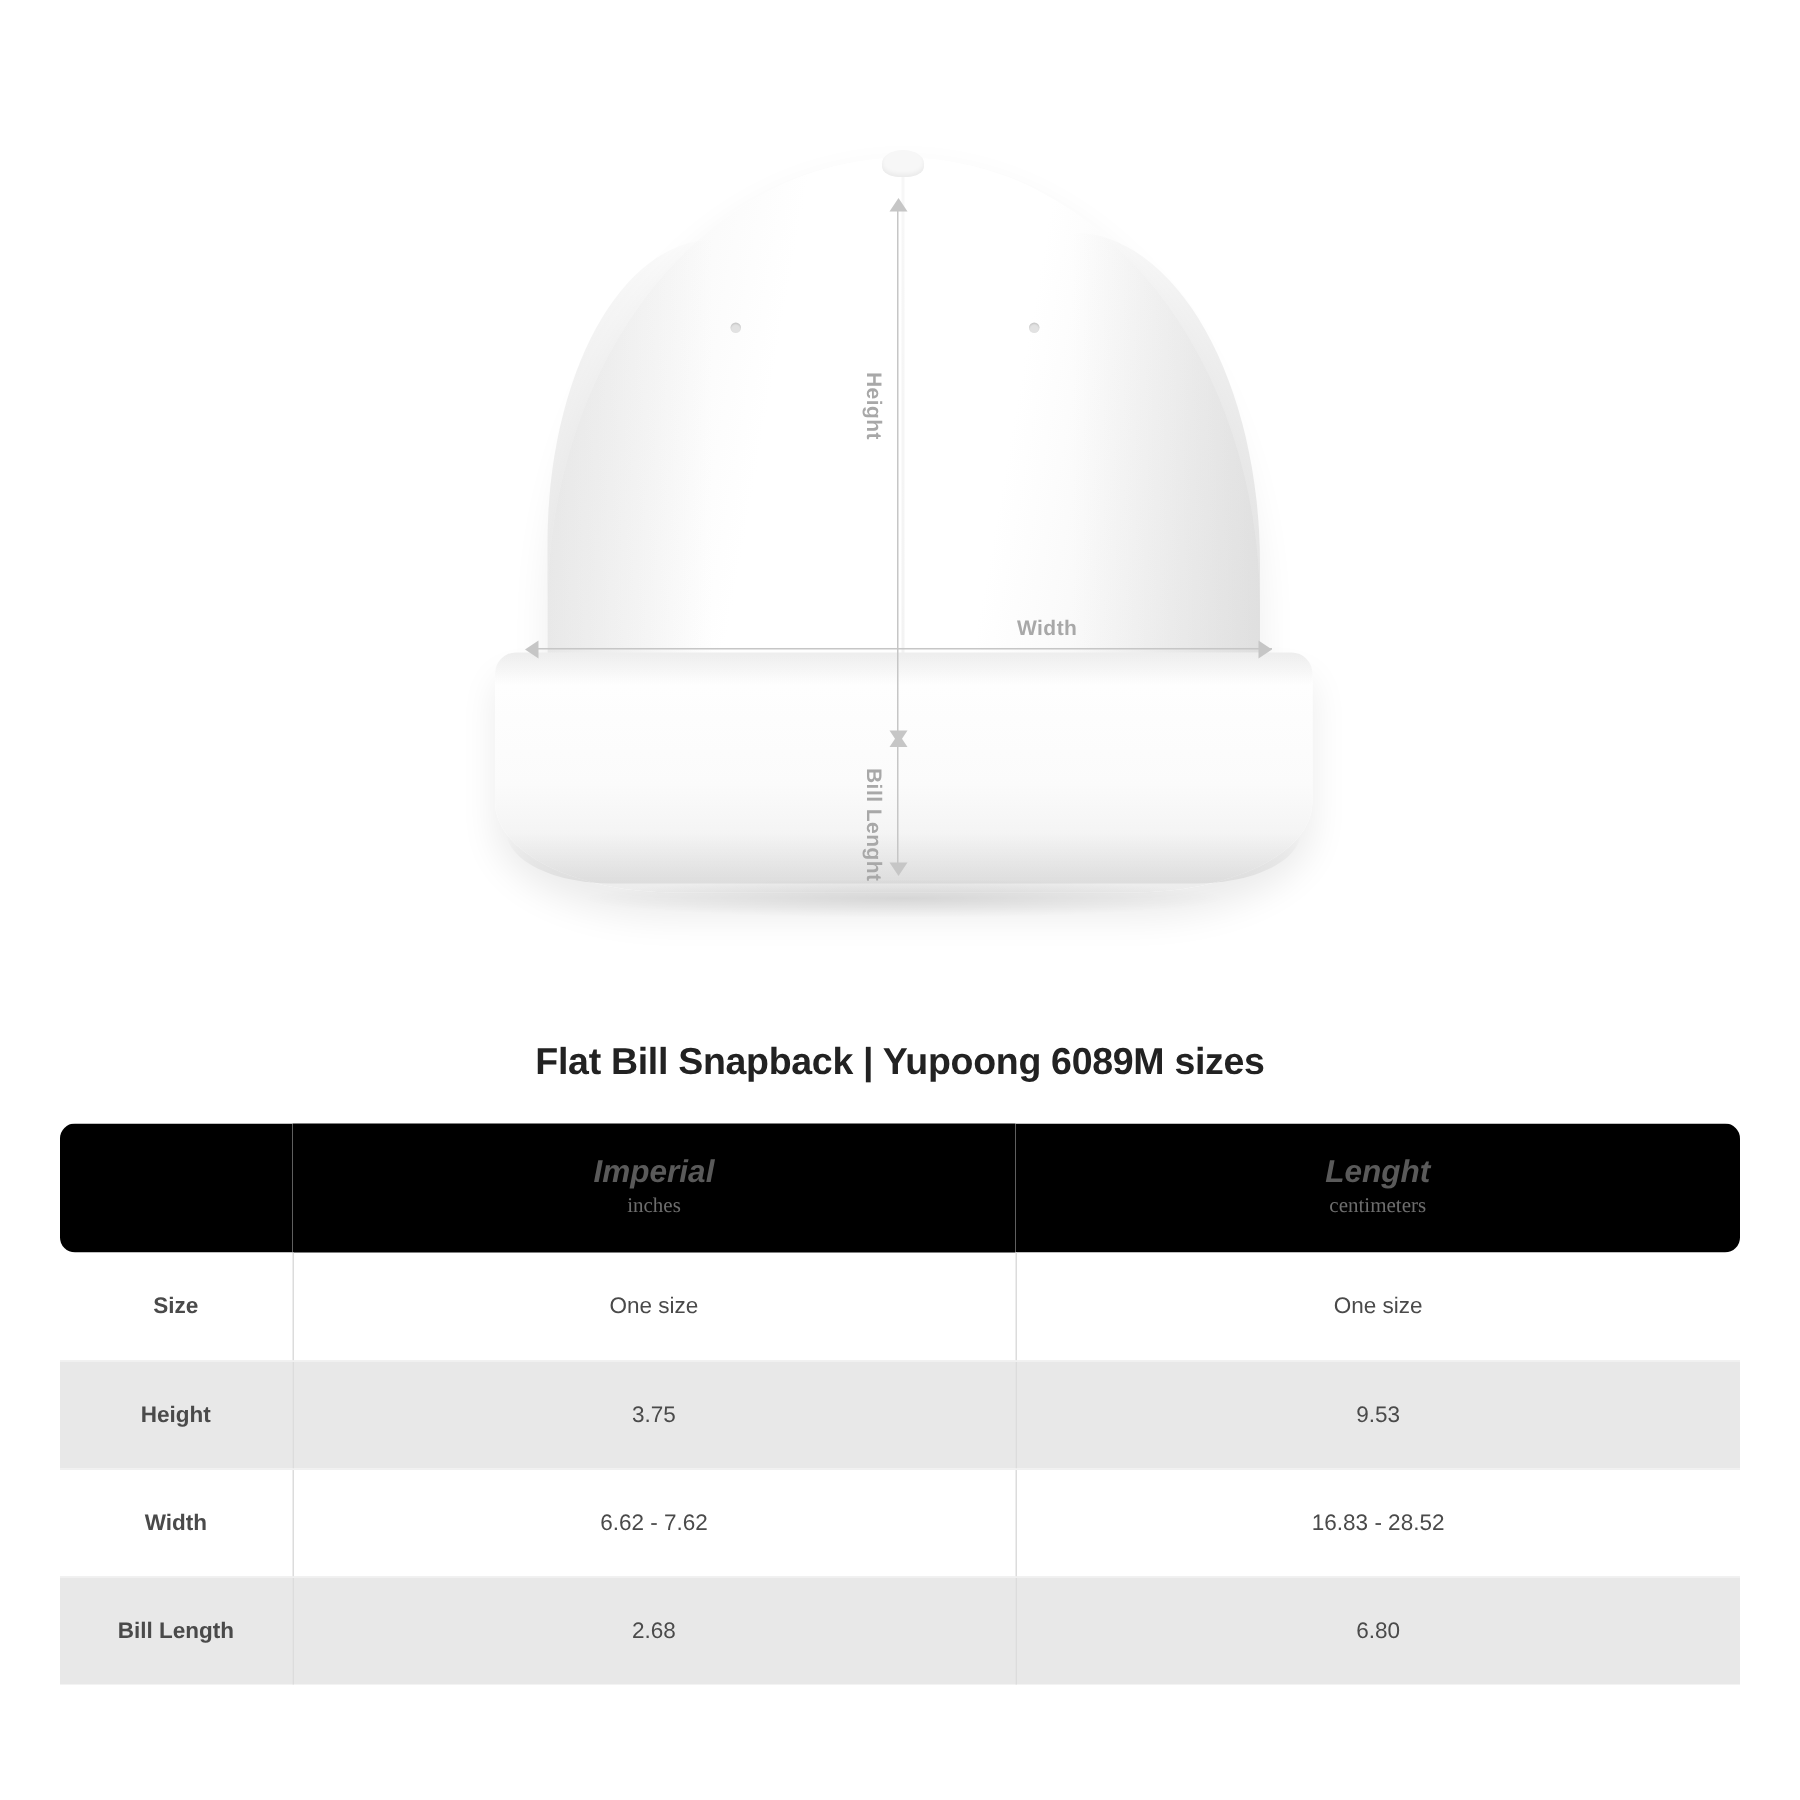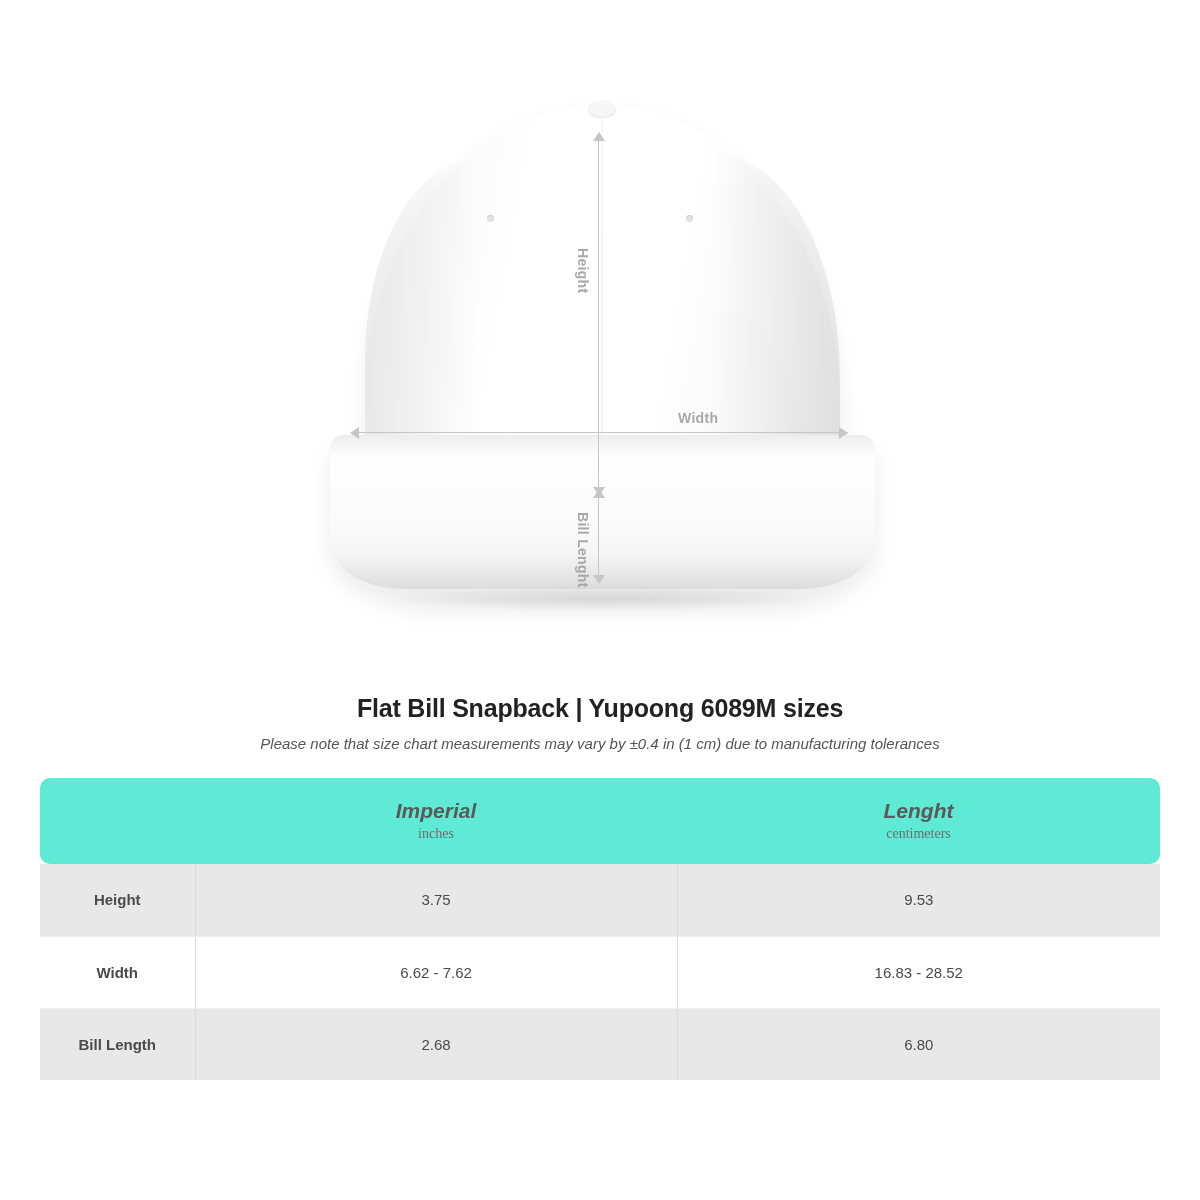--- a/index.html
+++ b/index.html
@@ -206,21 +206,21 @@
   table.size-table {
     width: 100%;
     border-collapse: collapse;
     table-layout: fixed;
   }
   table.size-table td, table.size-table th {
     text-align: center;
     vertical-align: middle;
   }
   .unit-head {
-    background: #5eead4;
+    background: #000000;
     height: 86px;
   }
   .unit-head td:first-child {
     border-top-left-radius: 10px;
     border-bottom-left-radius: 10px;
   }
   .unit-head td:last-child {
     border-top-right-radius: 10px;
     border-bottom-right-radius: 10px;
   }
@@ -287,21 +287,20 @@
   <div class="dim-label" style="left:678px; top:410px;">Width</div>
 
   <div class="dim-line" style="left:598px; top:496px; width:1px; height:86px;"></div>
   <div class="arrow up" style="left:593px; top:489px;"></div>
   <div class="arrow down" style="left:593px; top:575px;"></div>
   <div class="dim-label vertical two-line" style="left:556px; top:512px;">Bill Lenght</div>
 </div>
 
 <div class="title-block">
   <h1 class="chart-title">Flat Bill Snapback | Yupoong 6089M sizes</h1>
-  <p class="chart-note">Please note that size chart measurements may vary by ±0.4 in (1 cm) due to manufacturing tolerances</p>
 </div>
 
 <div class="table-wrap">
   <table class="size-table">
     <colgroup>
       <col style="width:155px">
       <col style="width:482px">
       <col style="width:483px">
     </colgroup>
     <tbody>
@@ -310,20 +309,25 @@
         <td>
           <div class="unit-name">Imperial</div>
           <div class="unit-sub">inches</div>
         </td>
         <td>
           <div class="unit-name">Lenght</div>
           <div class="unit-sub">centimeters</div>
         </td>
       </tr>
 
+      <tr class="data-row">
+        <td class="row-label">Size</td>
+        <td class="cell-val col-imp">One size</td>
+        <td class="cell-val col-met">One size</td>
+      </tr>
 
       <tr class="data-row zebra">
         <td class="row-label">Height</td>
         <td class="cell-val col-imp">3.75</td>
         <td class="cell-val col-met">9.53</td>
       </tr>
 
       <tr class="data-row">
         <td class="row-label">Width</td>
         <td class="cell-val col-imp">6.62 - 7.62</td>

